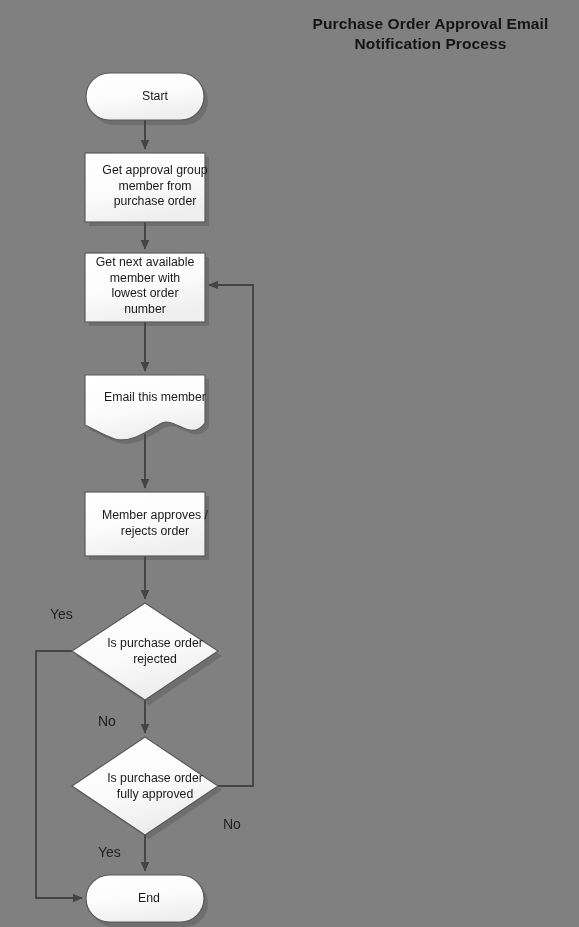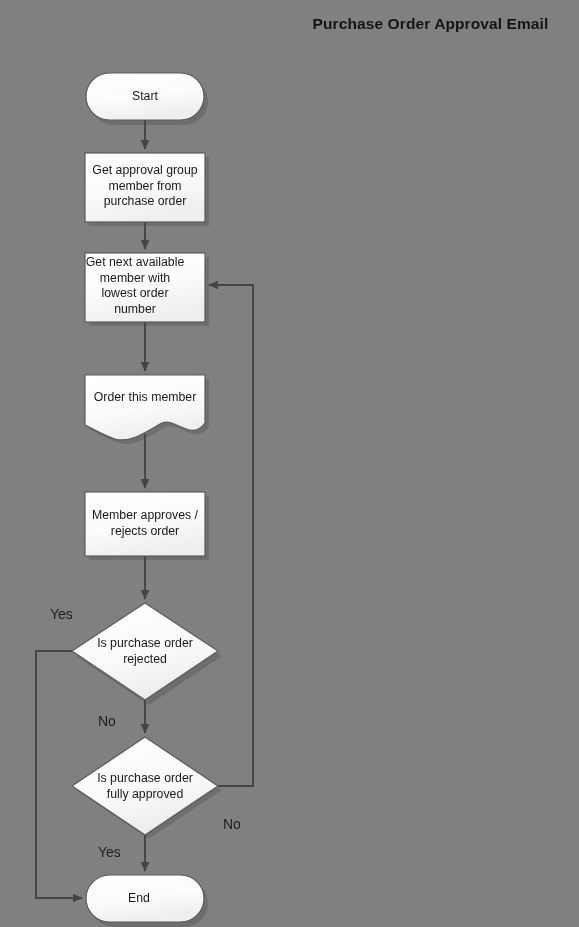--- a/index.html
+++ b/index.html
@@ -41,36 +41,38 @@
   }
   .node-label {
     position: absolute;
     text-align: center;
     color: #1a1a1a;
     font-size: 12.3px;
     line-height: 15.5px;
     font-family: "Liberation Sans", sans-serif;
     pointer-events: none;
     white-space: pre-line;
+    margin-left: 10px;
   }
   .edge-label {
     position: absolute;
     color: #1f1f1f;
     font-size: 14px;
     line-height: 14px;
     font-family: "Liberation Sans", sans-serif;
   }
 </style>
 </head>
 <body>
 
 <div id="canvas">
 
   <div class="title">
     <div>Purchase Order Approval Email</div>
+    <div>Notification Process</div>
   </div>
 
   <svg id="flow-svg" viewBox="0 0 579 927" xmlns="http://www.w3.org/2000/svg">
     <defs>
       <linearGradient id="shapeGrad" x1="0" y1="0" x2="0.35" y2="1">
         <stop offset="0%" stop-color="#ffffff"></stop>
         <stop offset="55%" stop-color="#fcfcfc"></stop>
         <stop offset="100%" stop-color="#efefef"></stop>
       </linearGradient>
       <linearGradient id="diamondGrad" x1="0" y1="0" x2="0.4" y2="1">
@@ -134,21 +136,21 @@
 
   <div class="node-label" style="left:85px; top:163px; width:120px;">Get approval group
 member from
 purchase order</div>
 
   <div class="node-label" style="left:75px; top:255px; width:120px;">Get next available
 member with
 lowest order
 number</div>
 
-  <div class="node-label" style="left:85px; top:390px; width:120px;">Order this member</div>
+  <div class="node-label" style="left:85px; top:390px; width:120px;">Email this member</div>
 
   <div class="node-label" style="left:83px; top:508px; width:124px;">Member approves /
 rejects order</div>
 
   <div class="node-label" style="left:72px; top:636px; width:146px;">Is purchase order
 rejected</div>
 
   <div class="node-label" style="left:72px; top:771px; width:146px;">Is purchase order
 fully approved</div>
 

